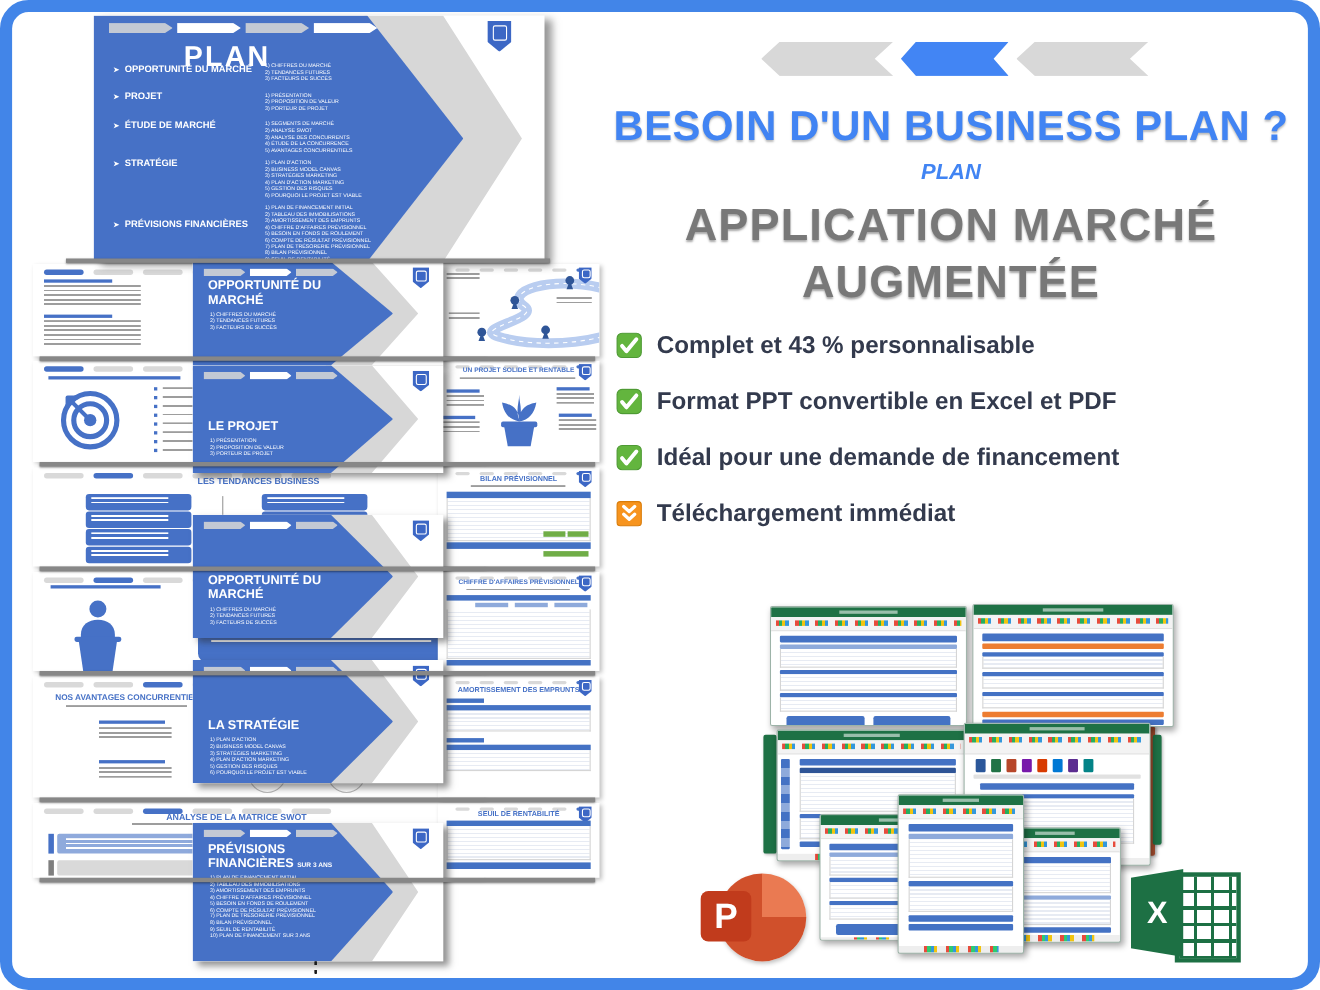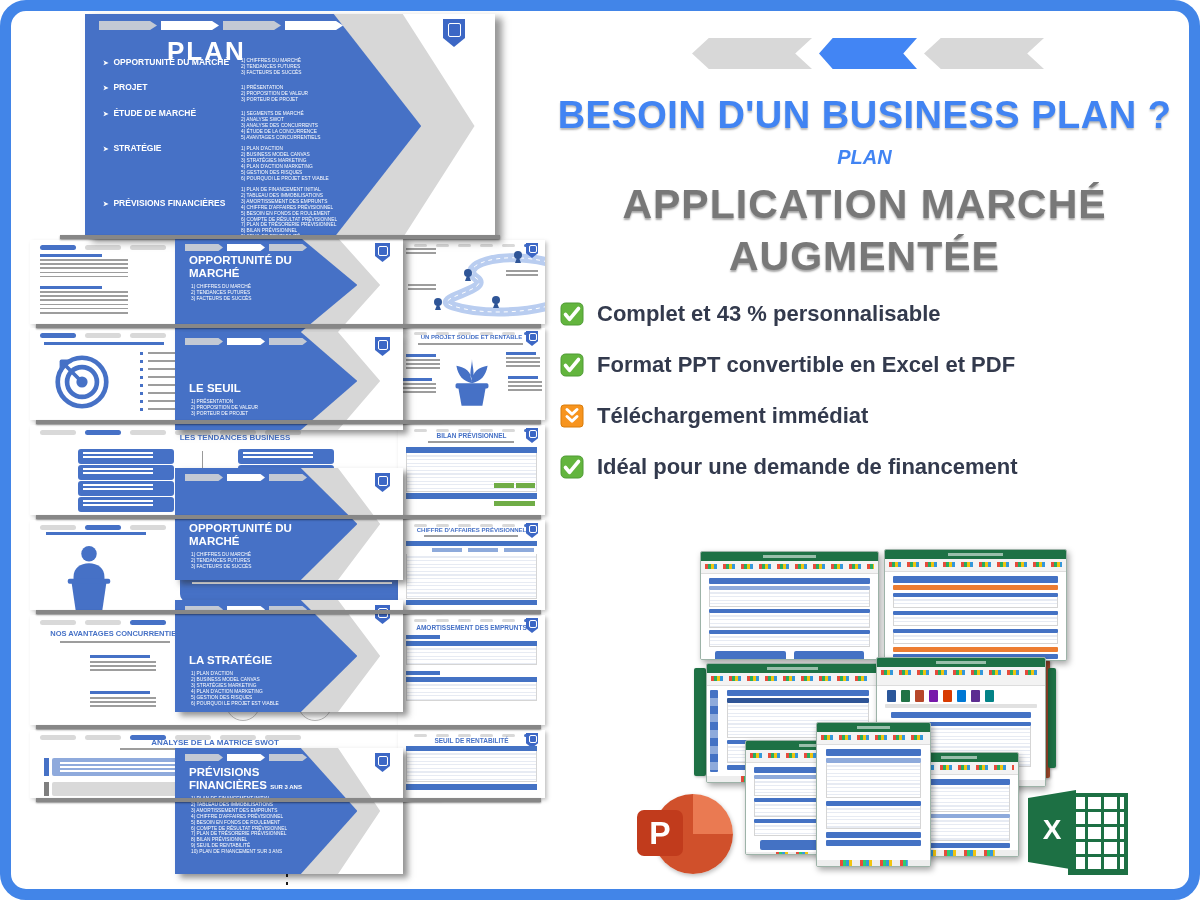--- a/index.html
+++ b/index.html
@@ -489,21 +489,21 @@
         </span>
       </div>
       <div class="slide divider" style="top:332px;height:98px">
    <div class="chev-gray"></div>
         <div class="chev-blue"></div>
    <div class="pillrow" style="left:10px;top:6px">
      <i class="pill pg" style="width:38px;height:7px"></i>
           <i class="pill pw" style="width:38px;height:7px"></i>
           <i class="pill pg" style="width:38px;height:7px"></i>
         </div>
-   <div class="d-title" style="left:14px;top:50px">LE SEUIL</div>
+   <div class="d-title" style="left:14px;top:50px">LE PROJET</div>
    <div class="d-items" style="left:16px;top:67px">1) PRÉSENTATION<br>2) PROPOSITION DE VALEUR<br>3) PORTEUR DE PROJET</div>
    <span class="shield" style="left:200px;top:5px;width:15px;height:19px">
           <i></i>
         </span>
       </div>
       <div class="slide divider" style="top:468px;height:112px">
    <div class="chev-gray"></div>
         <div class="chev-blue"></div>
    <div class="pillrow" style="left:10px;top:6px">
      <i class="pill pg" style="width:38px;height:7px"></i>
@@ -569,31 +569,31 @@
         </div>
         <div class="feat">
           <svg class="fic" viewBox="0 0 24 24">
             <rect x="1" y="1" width="22" height="22" rx="4.5" fill="#63b53e" stroke="#4e9a34" stroke-width="1"></rect>
             <path d="M5.5 12.5l4 4.8L18.5 6.5" fill="none" stroke="#fff" stroke-width="3.6" stroke-linecap="round" stroke-linejoin="round"></path>
           </svg>
           <span class="txt">Format PPT convertible en Excel et PDF</span>
         </div>
         <div class="feat">
           <svg class="fic" viewBox="0 0 24 24">
+            <rect x="1" y="1" width="22" height="22" rx="4.5" fill="#63b53e" stroke="#4e9a34" stroke-width="1"></rect>
+            <path d="M5.5 12.5l4 4.8L18.5 6.5" fill="none" stroke="#fff" stroke-width="3.6" stroke-linecap="round" stroke-linejoin="round"></path>
+          </svg>
+          <span class="txt">Idéal pour une demande de financement</span>
+        </div>
+        <div class="feat">
+          <svg class="fic" viewBox="0 0 24 24">
             <rect x="1" y="1" width="22" height="22" rx="3" fill="#f7941e" stroke="#d97c0a" stroke-width="1"></rect>
             <path d="M7 5.5l5 4.6 5-4.6M7 12.5l5 4.6 5-4.6" fill="none" stroke="#fff" stroke-width="3" stroke-linecap="round" stroke-linejoin="round"></path>
           </svg>
           <span class="txt">Téléchargement immédiat</span>
-        </div>
-        <div class="feat">
-          <svg class="fic" viewBox="0 0 24 24">
-            <rect x="1" y="1" width="22" height="22" rx="4.5" fill="#63b53e" stroke="#4e9a34" stroke-width="1"></rect>
-            <path d="M5.5 12.5l4 4.8L18.5 6.5" fill="none" stroke="#fff" stroke-width="3.6" stroke-linecap="round" stroke-linejoin="round"></path>
-          </svg>
-          <span class="txt">Idéal pour une demande de financement</span>
         </div>
       </div>
   </div>
 
   <div id="cluster">
       <i class="strip" style="left:34px;top:128px;width:12px;height:108px;background:#1e7145"></i>
       <i class="strip" style="left:372px;top:120px;width:18px;height:118px;background:#a84e2f"></i>
       <i class="strip" style="left:388px;top:128px;width:8px;height:100px;background:#1e7145"></i>
       <div class="xl" style="left:40px;top:11px;width:177px;height:107px;z-index:2">
     <div class="xl-t"></div>

